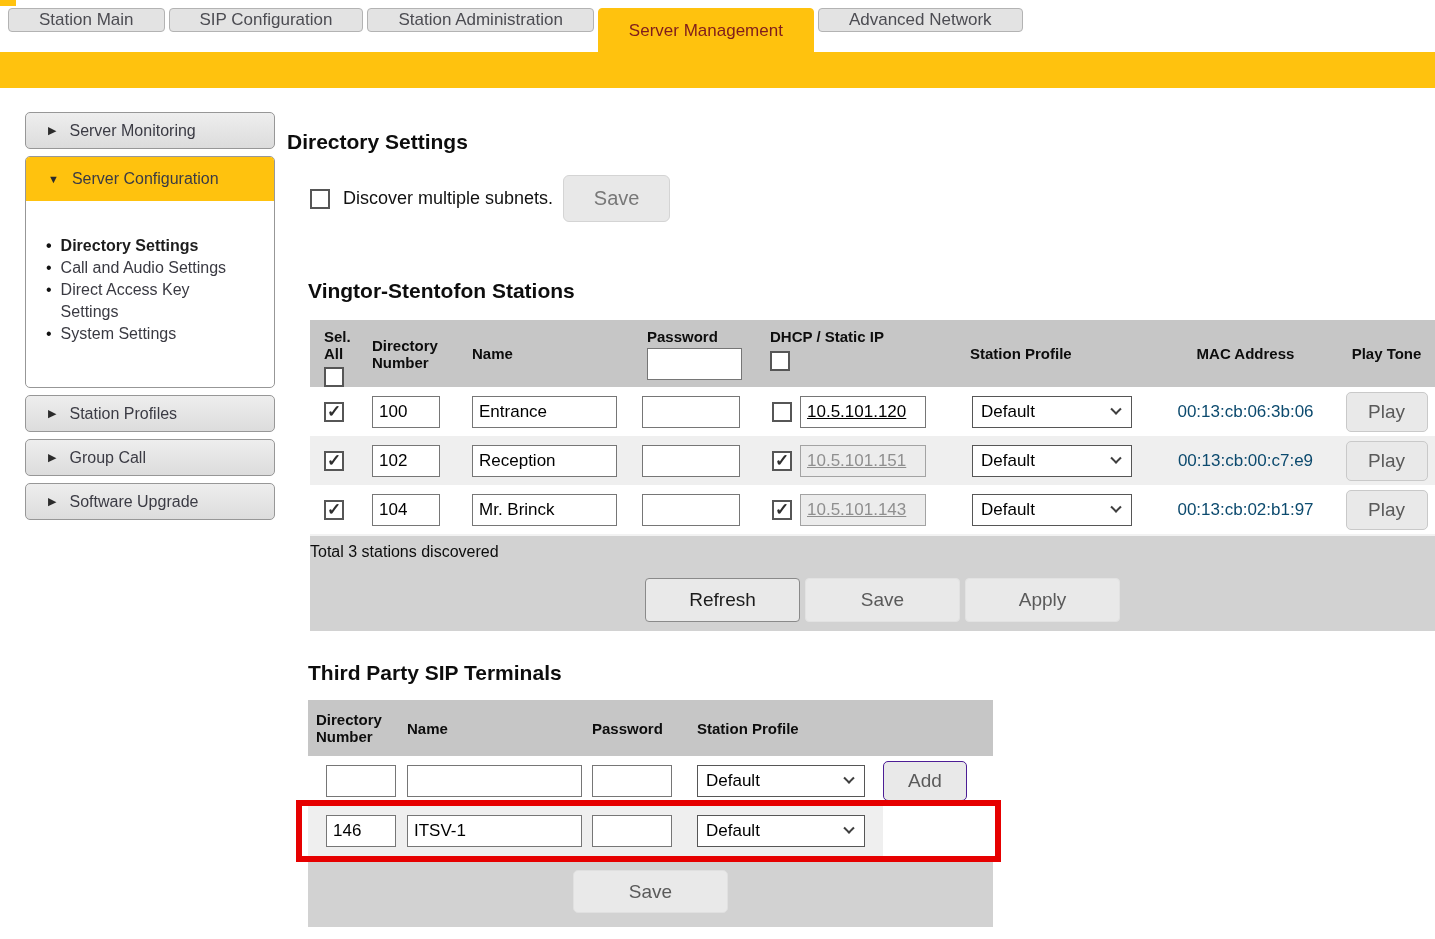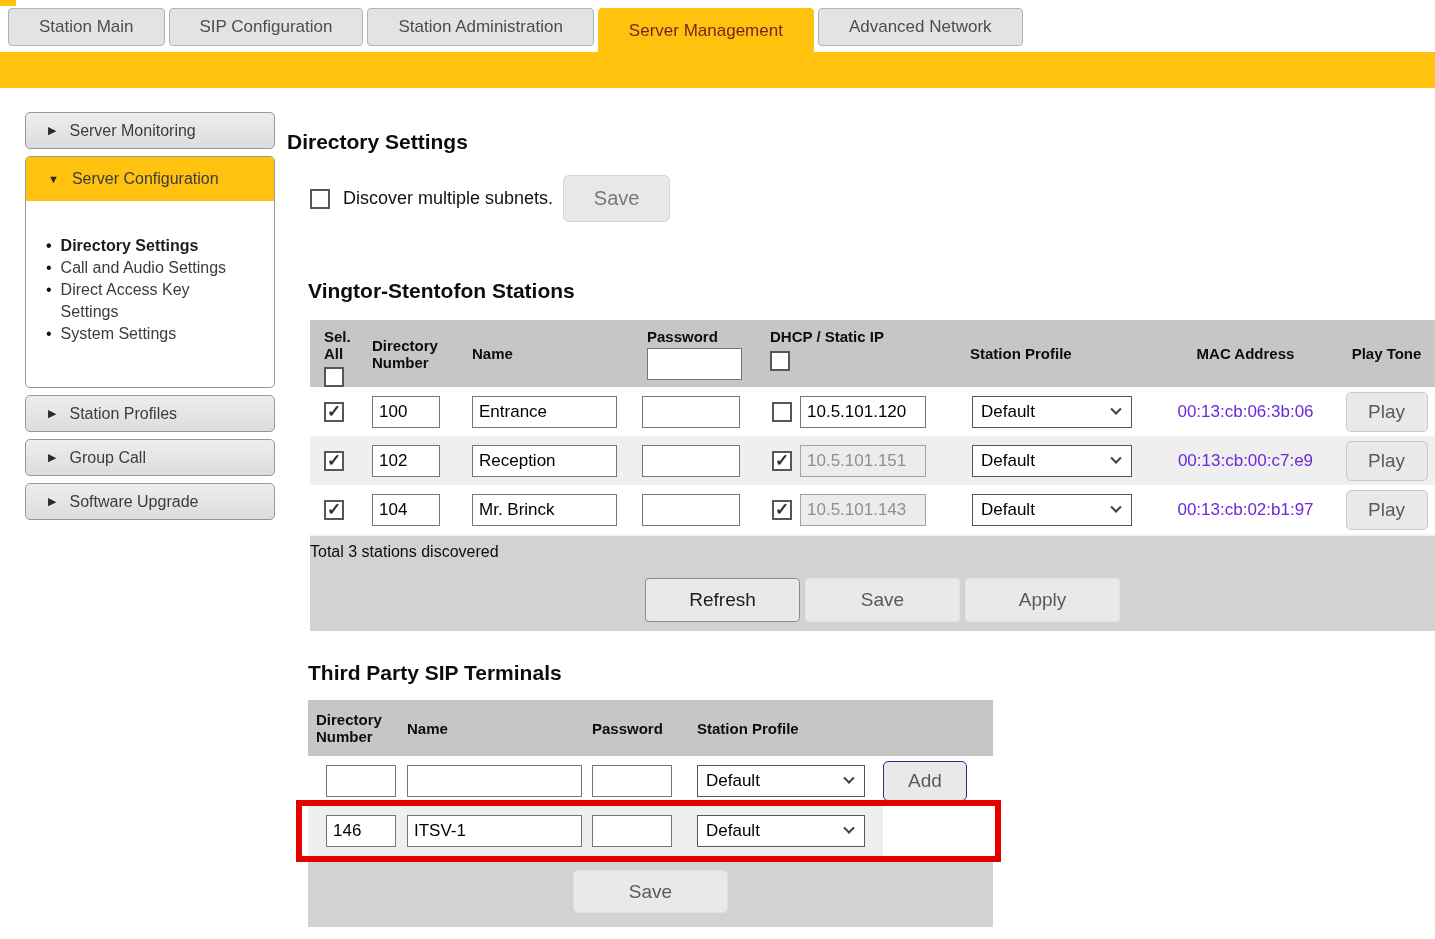--- a/index.html
+++ b/index.html
@@ -6,21 +6,21 @@
   html,body { margin:0; padding:0; }
   body {
     width:1435px; height:939px; position:relative; overflow:hidden;
     background:#ffffff; font-family:"Liberation Sans", sans-serif; color:#222;
   }
 
   
   .corner-sliver { position:absolute; left:0; top:0; width:16px; height:6px; background:#FFC20E; }
   .tabbar { position:absolute; left:8px; top:8px; display:flex; gap:4px; align-items:flex-start; z-index:2; }
   .tab {
-    height:38px; background:#e3e3e3; border:1px solid #b3b3b3; border-radius:4px;
+    height:24px; background:#e3e3e3; border:1px solid #b3b3b3; border-radius:4px;
     display:flex; align-items:center; justify-content:center; padding:0 30px;
     font-size:17px; color:#4c4c52; white-space:nowrap; cursor:default;
   }
   .tab.active { background:#FFC20E; border-color:#FFC20E; height:46px; border-radius:4px 4px 0 0; color:#7f1d1d; }
   .accent-bar { position:absolute; left:0; top:52px; width:1435px; height:36px; background:#FFC20E; }
 
   
   .sidebar { position:absolute; left:25px; top:112px; width:250px; }
   .side-btn {
     height:37px; background:linear-gradient(#eeeeee,#dcdcdc); border:1px solid #979797; border-radius:5px;
@@ -85,24 +85,24 @@
   .hc-pw { padding-left:19px; }
   .hc-pw .inp { margin-top:3px; }
   .hc-dhcp { padding-left:12px; }
   .hc-dhcp .cb { margin-top:6px; }
   .hc-mid { justify-content:center; padding-left:12px; padding-top:0 !important; }
   .hc-center { justify-content:center; align-items:center; padding-top:0 !important; }
   .sta-row > div { height:49px; display:flex; align-items:center; padding-left:14px; }
   .row-alt > div { background:#efefef; }
   .dhcp-cell { gap:8px; }
   .mac-cell { justify-content:center; padding-left:0 !important; }
-  .mac-link { color:#6d28d9; font-size:17px; text-decoration:none; }
+  .mac-link { color:#0c4a6e; font-size:17px; text-decoration:none; }
   .play-cell { justify-content:center; padding-left:0 !important; }
   .btn-play { width:82px; height:40px; background:#e9e9e9; border:1px solid #c9c9c9; border-radius:5px; color:#5a5a5a; font-size:19px; }
-  .w-dir { width:68px; } .w-name { width:145px; } .w-pw { width:98px; } .w-pwh { width:95px; } .w-ip { width:126px; }
+  .w-dir { width:68px; } .w-name { width:145px; } .w-pw { width:98px; } .w-pwh { width:95px; } .w-ip { width:126px;text-decoration:underline; }
   .total-band { background:#d2d2d2; height:34px; display:flex; align-items:center; font-size:16px; color:#0d0d0d; border-top:2px solid #f2f2f2; }
   .actions-band { background:#d2d2d2; height:63px; display:flex; align-items:center; gap:5px; padding-left:335px; }
   .btn-band { width:155px; height:44px; border-radius:4px; font-size:19px; background:#e9e9e9; }
   .btn-refresh { border:1px solid #8a8a8a; color:#1c1c1c; }
   .btn-flat { border:1px solid #e2e2e2; color:#5a5a5a; }
 
   
   .sip-table { margin:15px 0 0 21px; width:685px; }
   .sip-grid { display:grid; grid-template-columns:95px 185px 105px 190px 110px; }
   .sip-head { background:#c6c6c6; }

